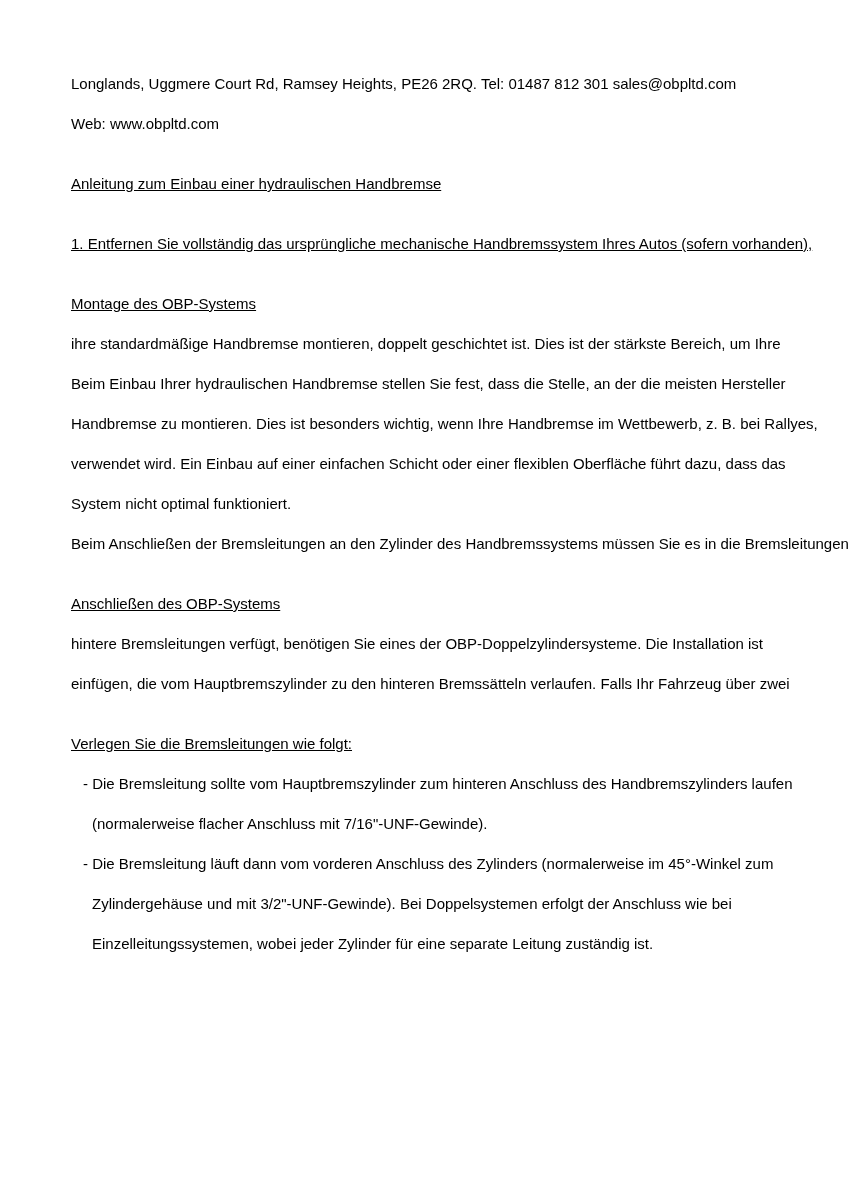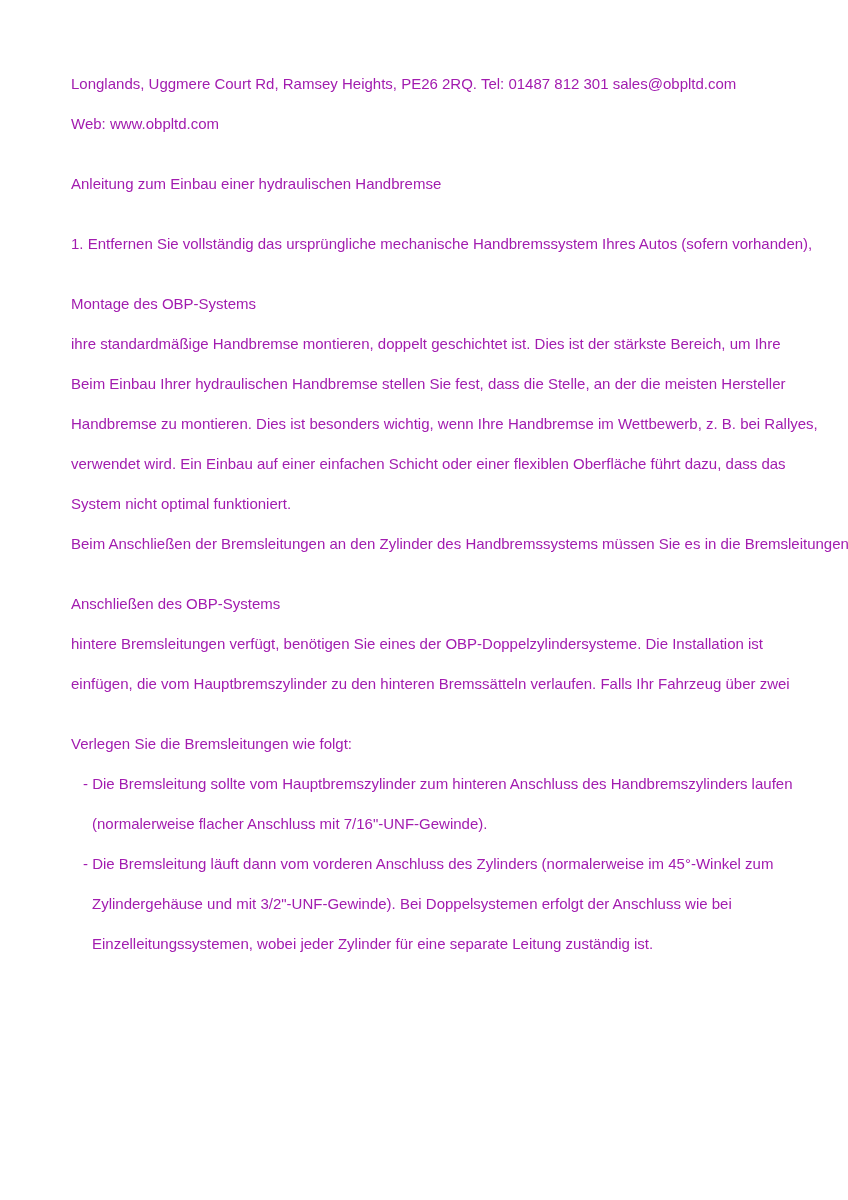--- a/index.html
+++ b/index.html
@@ -13,29 +13,30 @@
     position: relative;
     overflow: hidden;
   }
   .page {
     position: absolute;
     top: 64px;
     left: 71px;
     right: 30px;
     font-family: "Liberation Sans", "DejaVu Sans", sans-serif;
     font-size: 15px;
-    color: #a21caf;
+    color: #000000;
     letter-spacing: 0px;
   }
   .line {
     line-height: 40px;
     white-space: nowrap;
   }
   .para {
     margin-top: 20px;
+    text-decoration: underline;
   }
   .indent-step {
     padding-left: 15px;
   }
   .bullet {
     padding-left: 12px;
   }
   .bullet-cont {
     padding-left: 21px;
   }

